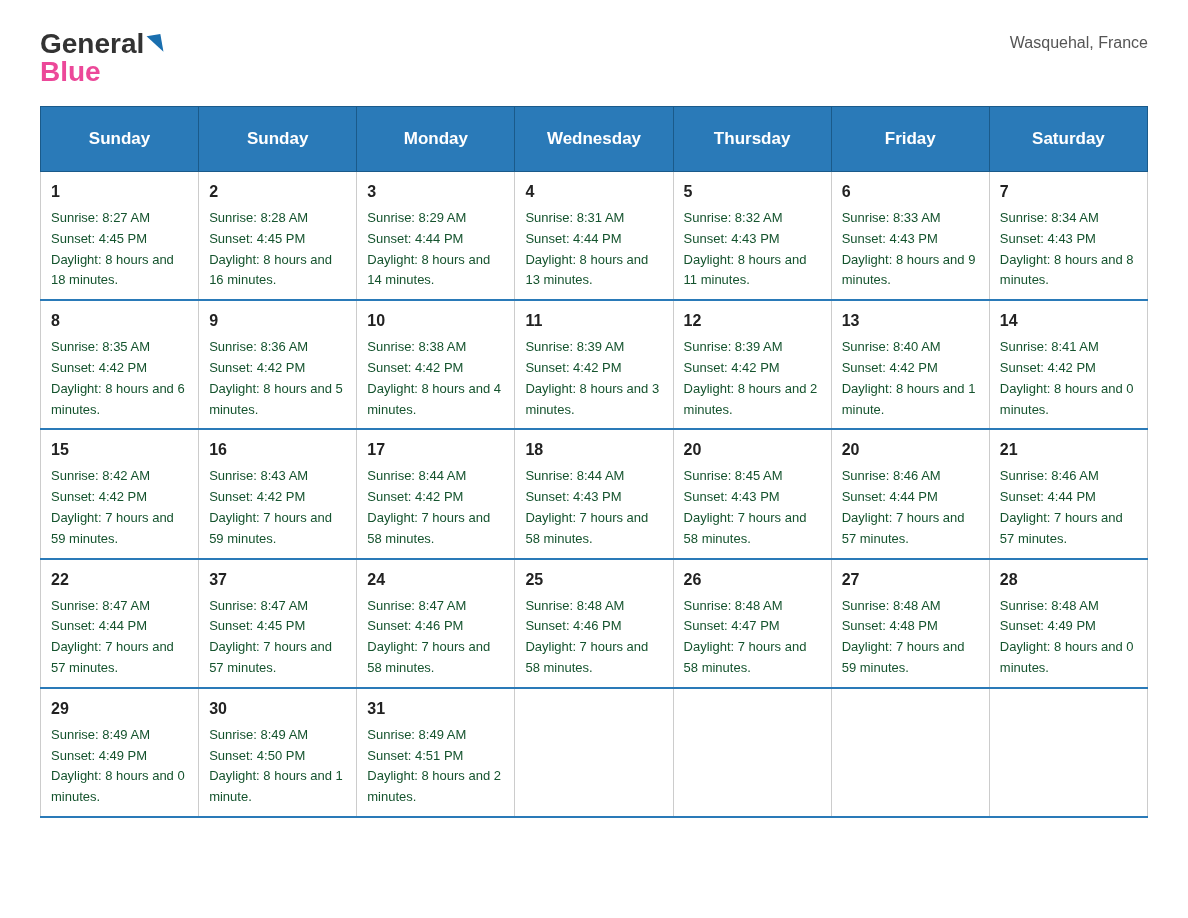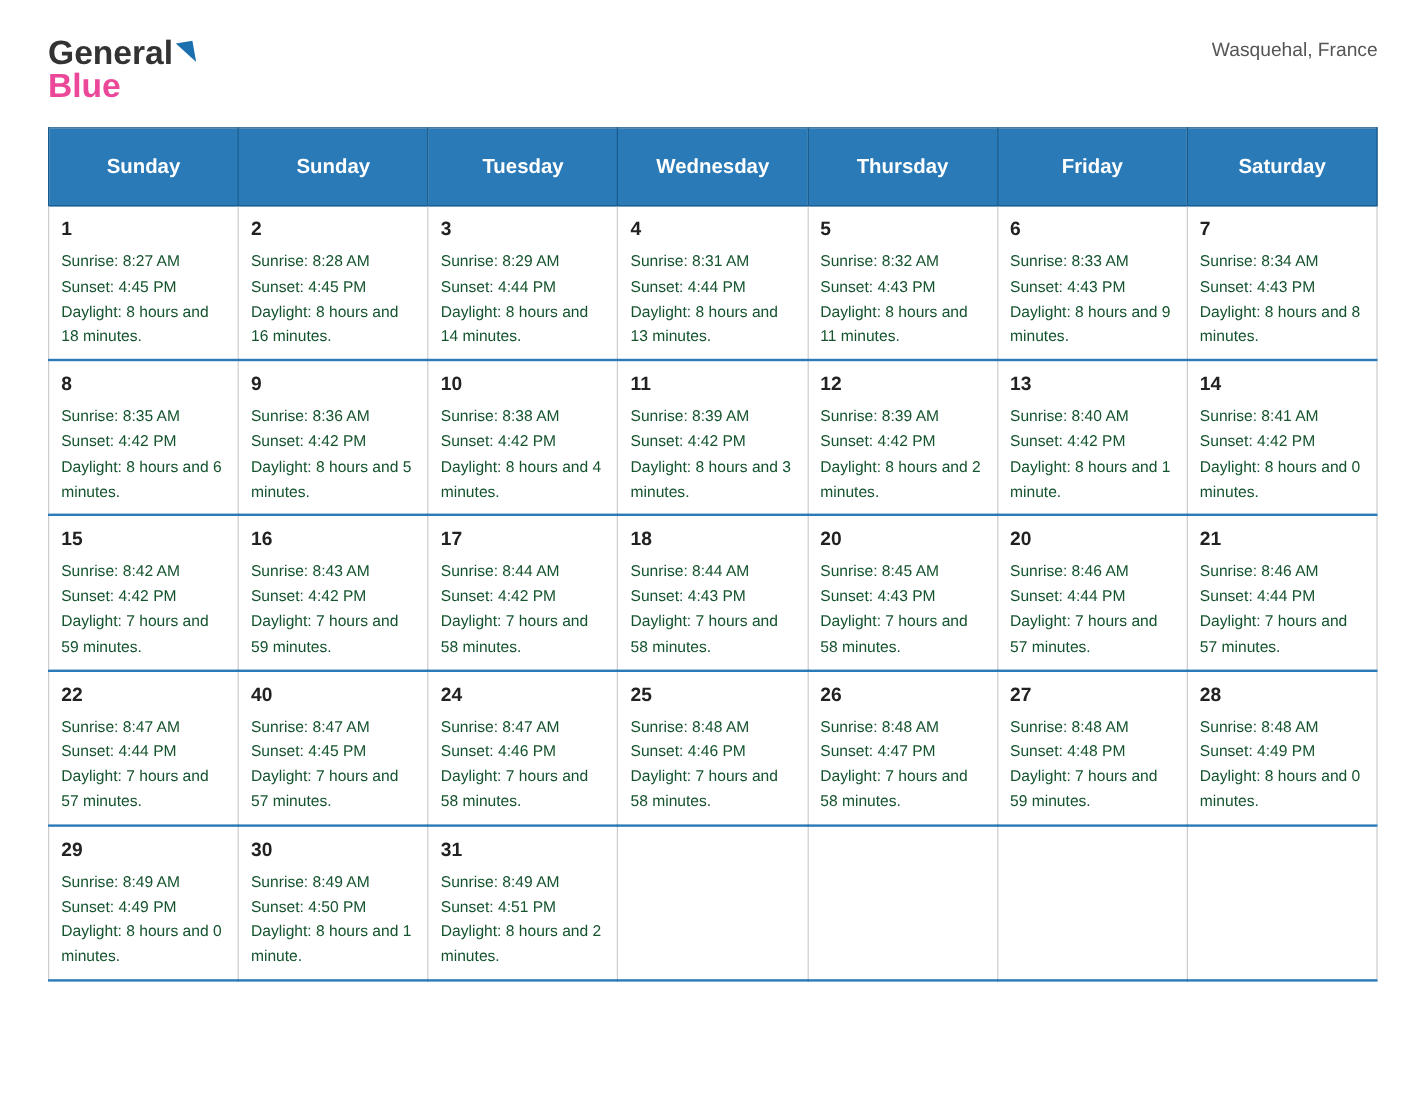--- a/index.html
+++ b/index.html
@@ -114,21 +114,21 @@
   <div class="title-section">
     <div class="location">Wasquehal, France</div>
   </div>
 </div>
 
 <table class="calendar">
   <thead>
     <tr>
       <th>Sunday</th>
       <th>Sunday</th>
-      <th>Tuesday</th>
+      <th>Monday</th>
       <th>Wednesday</th>
       <th>Thursday</th>
       <th>Friday</th>
       <th>Saturday</th>
     </tr>
   </thead>
   <tbody id="calendar-body">
   <tr>
         <td>
         <span class="day-number">1</span>
@@ -306,21 +306,21 @@
       <tr>
         <td>
         <span class="day-number">22</span>
         <div class="day-info">
           Sunrise: 8:47 AM<br>
           Sunset: 4:44 PM<br>
           Daylight: 7 hours and 57 minutes.
         </div>
       </td>
         <td>
-        <span class="day-number">40</span>
+        <span class="day-number">37</span>
         <div class="day-info">
           Sunrise: 8:47 AM<br>
           Sunset: 4:45 PM<br>
           Daylight: 7 hours and 57 minutes.
         </div>
       </td>
         <td>
         <span class="day-number">24</span>
         <div class="day-info">
           Sunrise: 8:47 AM<br>

